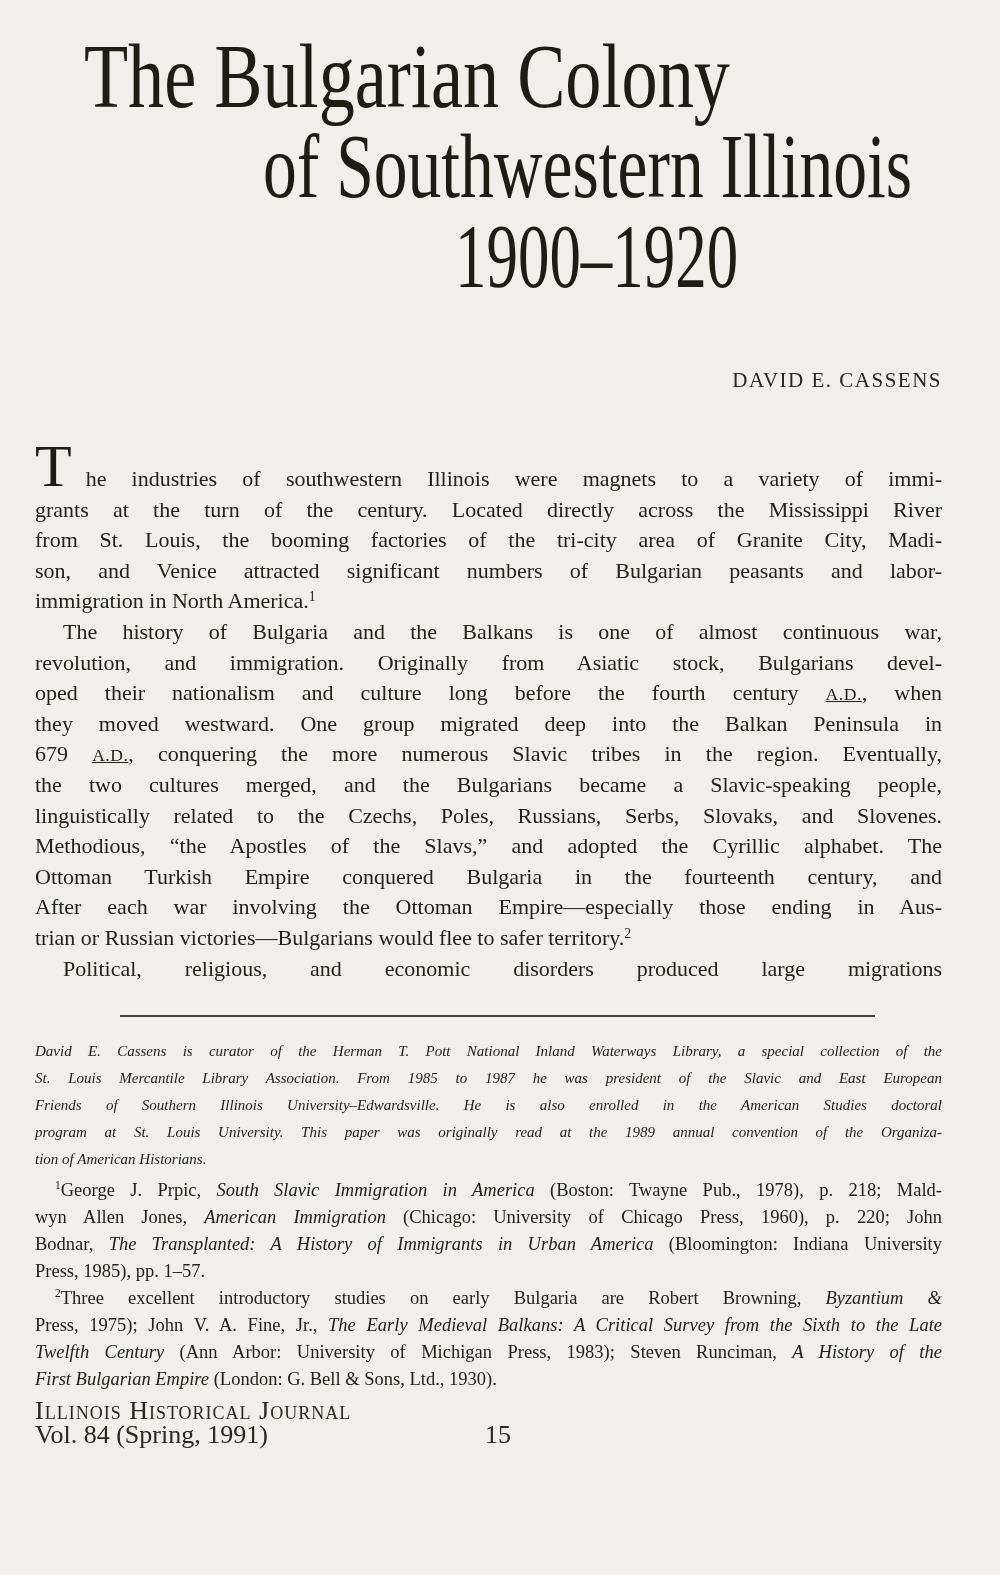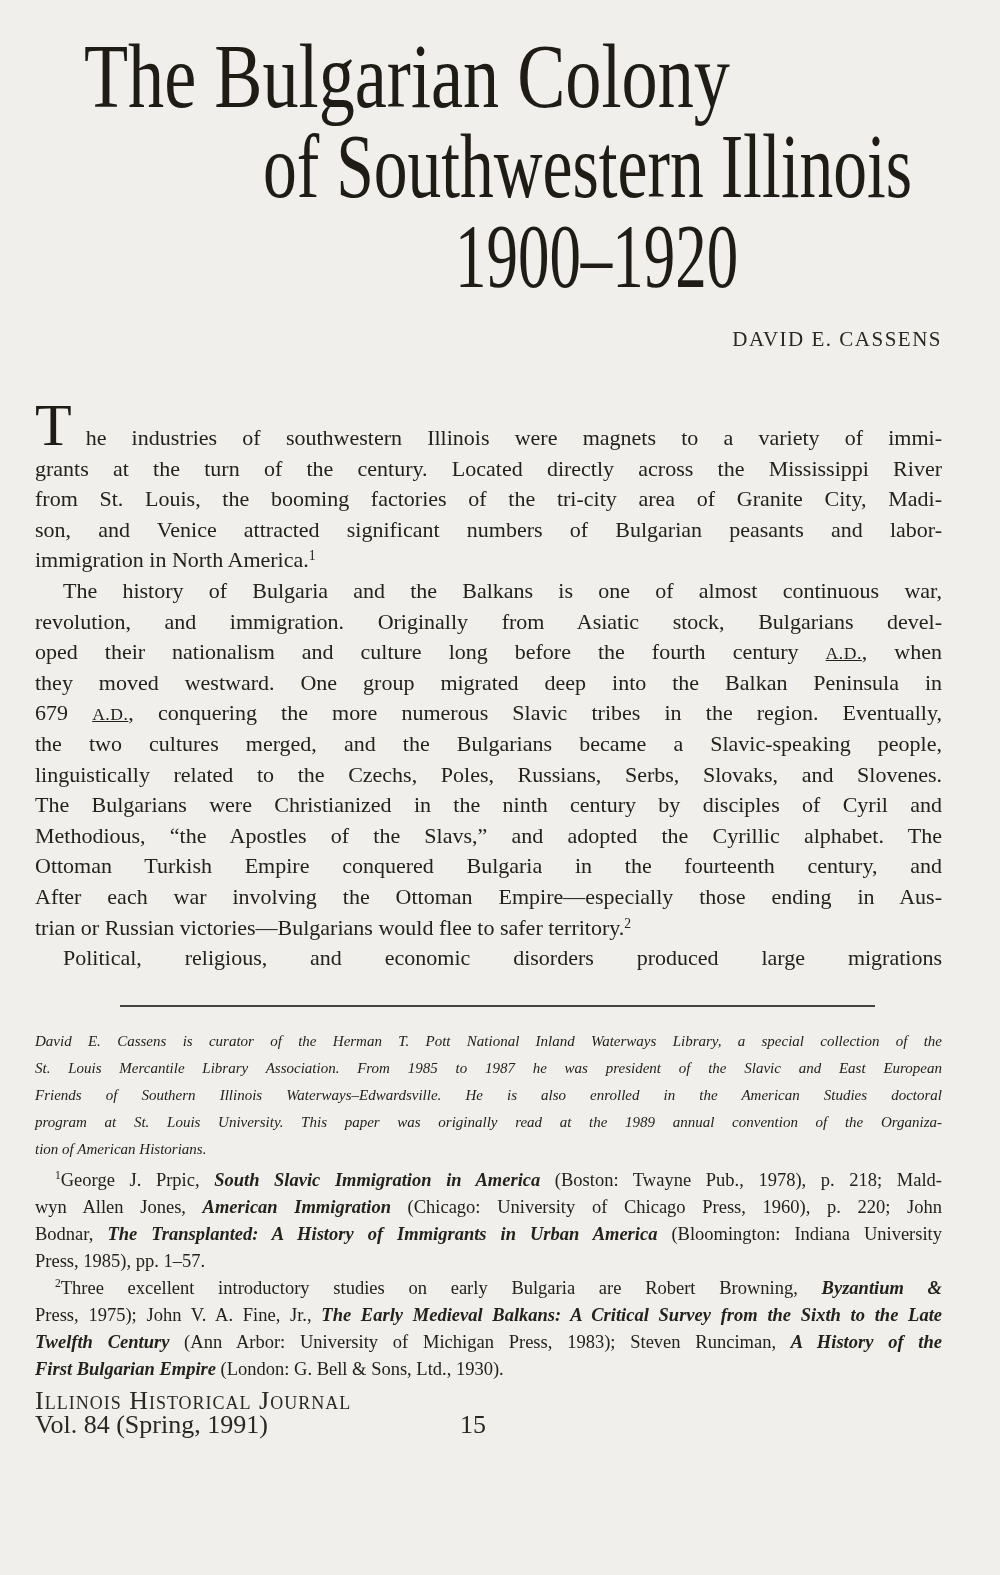--- a/index.html
+++ b/index.html
@@ -13,44 +13,44 @@
     box-sizing:border-box;
     padding:31px 58px 8px 35px;
   }
   
   .title-line{font-size:92px;line-height:90px;white-space:nowrap;color:#1e1c15;}
   .title-line .tx{display:inline-block;transform-origin:0 100%;}
   .t1{margin-left:49px;}  .t1 .tx{transform:scaleX(.785);}
   .t2{margin-left:228px;} .t2 .tx{transform:scaleX(.734);}
   .t3{margin-left:420px;} .t3 .tx{transform:scaleX(.684);}
   
-  .author{margin-top:24px;text-align:right;font-size:21px;line-height:28px;letter-spacing:1.5px;color:#2a2820;}
+  .author{margin-top:65px;text-align:right;font-size:21px;line-height:28px;letter-spacing:1.5px;color:#2a2820;}
   
   .body-block{margin-top:70px;font-size:22px;line-height:30.6px;}
   .line{height:30.6px;text-align:justify;text-align-last:justify;white-space:normal;}
   .line.end{text-align-last:left;}
   .body-block .line.ind{padding-left:28px;}
   .initcap{font-size:60px;line-height:0;margin-right:14px;color:#1e1c15;}
   .sc{font-size:.8em;letter-spacing:.5px;text-decoration:underline;}
   .sup{font-size:.62em;vertical-align:7px;line-height:0;}
-  .it{font-style:italic;font-weight:bold;}
+  .it{font-style:italic;}
   
   .rule{border:none;height:0;border-top:2.5px solid #45433c;width:755px;margin:31px 0 0 85px;}
   
   .bio{margin-top:21px;font-size:15px;line-height:27px;font-style:italic;}
   .bio .line{height:27px;}
   
   .footnotes{margin-top:4px;font-size:18.5px;line-height:27px;}
   .footnotes .line{height:27px;}
   .footnotes .line.ind{padding-left:20px;}
   
   .footer{margin-top:6px;font-size:26px;line-height:24px;color:#2a2820;}
   .journal{font-variant:small-caps;letter-spacing:1px;}
   .footer-row{position:relative;}
-  .page-num{position:absolute;left:425px;top:0;}
+  .page-num{position:absolute;left:450px;top:0;}
 </style>
 </head>
 <body>
 
 <div class="page">
 
   <header>
     <div class="title-line t1"><span class="tx">The Bulgarian Colony</span></div>
     <div class="title-line t2"><span class="tx">of Southwestern Illinois</span></div>
     <div class="title-line t3"><span class="tx">1900–1920</span></div>
@@ -66,37 +66,36 @@
         <div class="line end"><span>immigration in North America.</span><span class="sup">1</span></div>
       </div>
       <div>
         <div class="line ind"><span>The history of Bulgaria and the Balkans is one of almost continuous war,</span></div>
         <div class="line"><span>revolution, and immigration. Originally from Asiatic stock, Bulgarians devel-</span></div>
         <div class="line"><span>oped their nationalism and culture long before the fourth century </span><span class="sc">A.D.</span><span>, when</span></div>
         <div class="line"><span>they moved westward. One group migrated deep into the Balkan Peninsula in</span></div>
         <div class="line"><span>679 </span><span class="sc">A.D.</span><span>, conquering the more numerous Slavic tribes in the region. Eventually,</span></div>
         <div class="line"><span>the two cultures merged, and the Bulgarians became a Slavic-speaking people,</span></div>
         <div class="line"><span>linguistically related to the Czechs, Poles, Russians, Serbs, Slovaks, and Slovenes.</span></div>
-        <div class="line"><span>The Bulgarians were Christianized in the ninth century by disciples of Cyril and</span></div>
         <div class="line"><span>Methodious, “the Apostles of the Slavs,” and adopted the Cyrillic alphabet. The</span></div>
         <div class="line"><span>Ottoman Turkish Empire conquered Bulgaria in the fourteenth century, and</span></div>
         <div class="line"><span>After each war involving the Ottoman Empire—especially those ending in Aus-</span></div>
         <div class="line end"><span>trian or Russian victories—Bulgarians would flee to safer territory.</span><span class="sup">2</span></div>
       </div>
       <div>
         <div class="line ind"><span>Political, religious, and economic disorders produced large migrations</span></div>
       </div>
     </main>
 
   <hr class="rule">
 
   <section class="bio" id="bio-host">
       <div class="line"><span>David E. Cassens is curator of the Herman T. Pott National Inland Waterways Library, a special collection of the</span></div>
       <div class="line"><span>St. Louis Mercantile Library Association. From 1985 to 1987 he was president of the Slavic and East European</span></div>
-      <div class="line"><span>Friends of Southern Illinois Waterways–Edwardsville. He is also enrolled in the American Studies doctoral</span></div>
+      <div class="line"><span>Friends of Southern Illinois University–Edwardsville. He is also enrolled in the American Studies doctoral</span></div>
       <div class="line"><span>program at St. Louis University. This paper was originally read at the 1989 annual convention of the Organiza-</span></div>
       <div class="line end"><span>tion of American Historians.</span></div>
     </section>
 
   <section class="footnotes" id="fn-host">
       <div>
         <div class="line ind"><span class="sup">1</span><span>George J. Prpic, </span><span class="it">South Slavic Immigration in America</span><span> (Boston: Twayne Pub., 1978), p. 218; Mald-</span></div>
         <div class="line"><span>wyn Allen Jones, </span><span class="it">American Immigration</span><span> (Chicago: University of Chicago Press, 1960), p. 220; John</span></div>
         <div class="line"><span>Bodnar, </span><span class="it">The Transplanted: A History of Immigrants in Urban America</span><span> (Bloomington: Indiana University</span></div>
         <div class="line end"><span>Press, 1985), pp. 1–57.</span></div>

